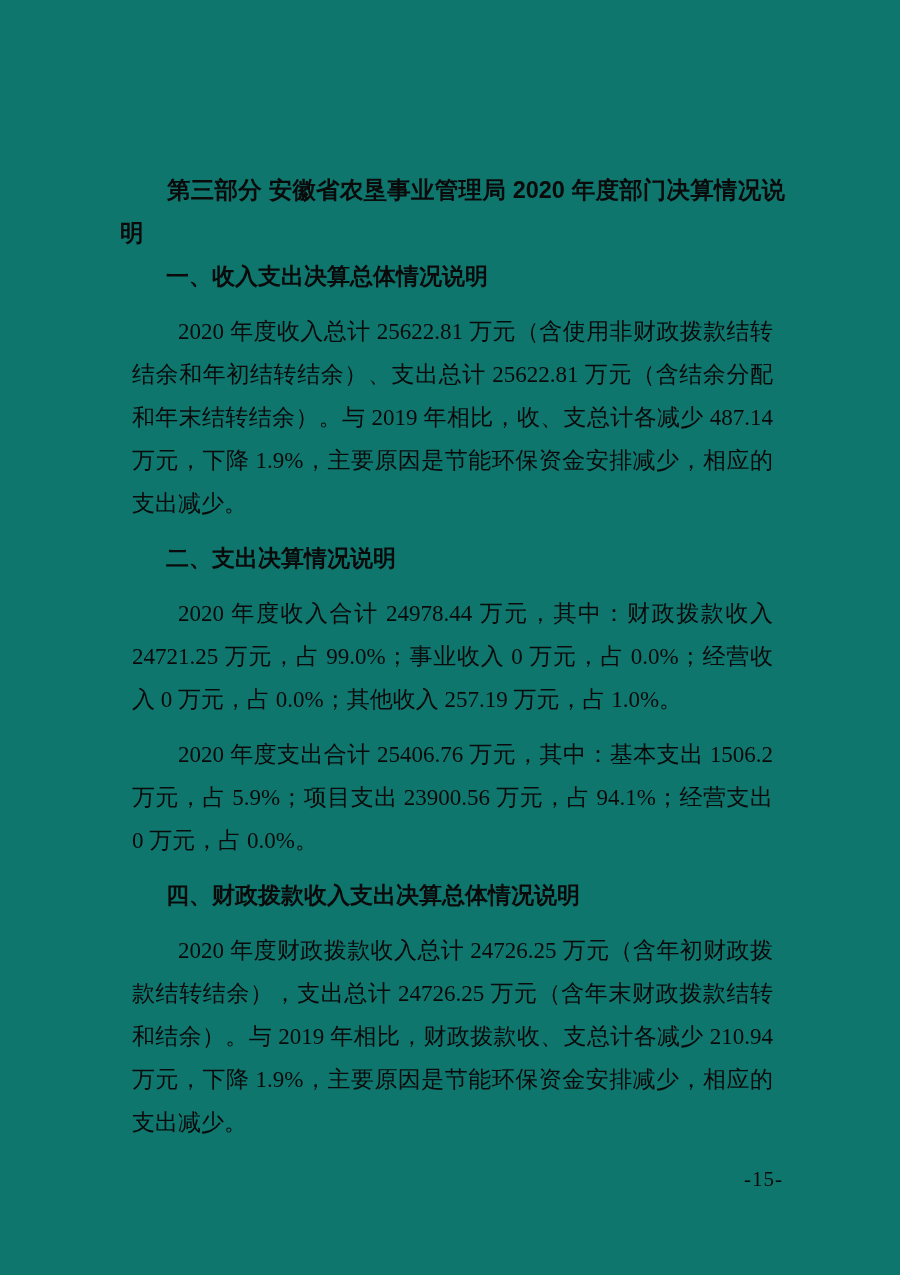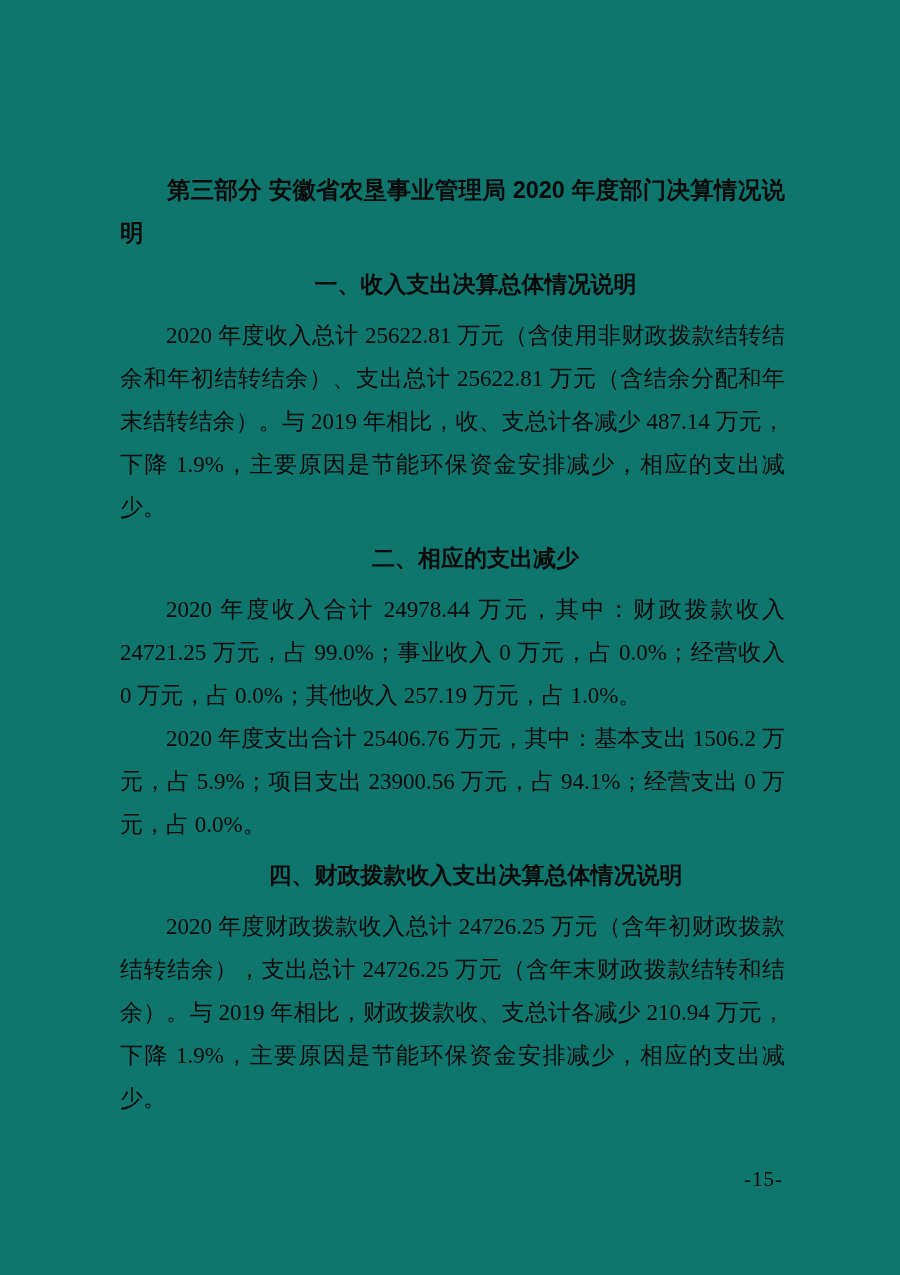--- a/index.html
+++ b/index.html
@@ -29,31 +29,31 @@
     text-indent: 2em;
     text-align: justify;
     margin: 0;
   }
   .section-heading {
     font-family: "Liberation Sans", "DejaVu Sans", sans-serif;
     font-weight: 700;
     font-size: 23px;
     line-height: 43px;
     text-indent: 2em;
-    text-align: center;
-    margin: 8px;
+    text-align: left;
+    margin: 0;
     white-space: nowrap;
   }
   .body-para {
     font-family: "Liberation Serif", "DejaVu Serif", serif;
     font-size: 23px;
     line-height: 43px;
     text-indent: 2em;
     text-align: justify;
-    margin: 0;
+    margin: 12px;
   }
   .page-number {
     position: absolute;
     right: 117px;
     top: 1166px;
     font-family: "Liberation Serif", "DejaVu Serif", serif;
     font-size: 21px;
     line-height: 26px;
     color: #0a0a0a;
     letter-spacing: 1px;
@@ -63,21 +63,21 @@
 <body>
 
 <div class="page">
   <div class="content">
 
     <p class="doc-title">第三部分 安徽省农垦事业管理局 2020 年度部门决算情况说明</p>
 
     <p class="section-heading">一、收入支出决算总体情况说明</p>
     <p class="body-para">2020 年度收入总计 25622.81 万元（含使用非财政拨款结转结余和年初结转结余）、支出总计 25622.81 万元（含结余分配和年末结转结余）。与 2019 年相比，收、支总计各减少 487.14 万元，下降 1.9%，主要原因是节能环保资金安排减少，相应的支出减少。</p>
 
-    <p class="section-heading">二、相应的支出减少</p>
+    <p class="section-heading">二、支出决算情况说明</p>
     <p class="body-para">2020 年度收入合计 24978.44 万元，其中：财政拨款收入 24721.25 万元，占 99.0%；事业收入 0 万元，占 0.0%；经营收入 0 万元，占 0.0%；其他收入 257.19 万元，占 1.0%。</p>
 
     <p class="body-para">2020 年度支出合计 25406.76 万元，其中：基本支出 1506.2 万元，占 5.9%；项目支出 23900.56 万元，占 94.1%；经营支出 0 万元，占 0.0%。</p>
 
     <p class="section-heading">四、财政拨款收入支出决算总体情况说明</p>
     <p class="body-para">2020 年度财政拨款收入总计 24726.25 万元（含年初财政拨款结转结余），支出总计 24726.25 万元（含年末财政拨款结转和结余）。与 2019 年相比，财政拨款收、支总计各减少 210.94 万元，下降 1.9%，主要原因是节能环保资金安排减少，相应的支出减少。</p>
 
   </div>
 
   <div class="page-number">-15-</div>

